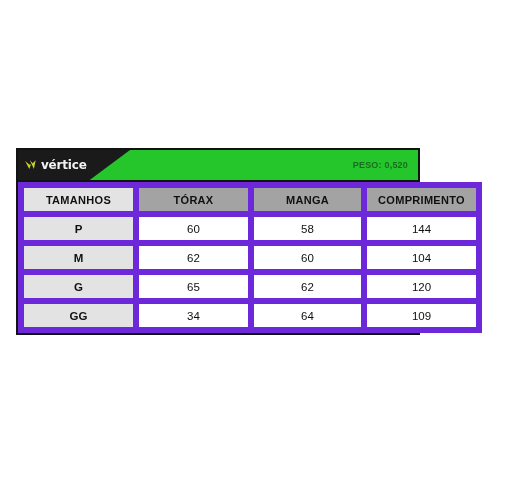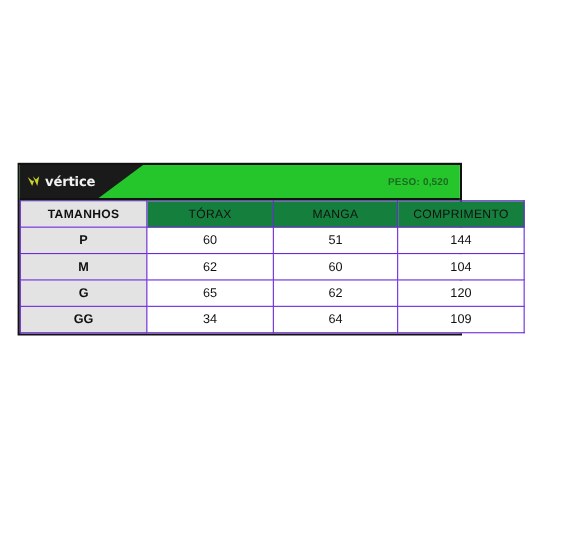--- a/index.html
+++ b/index.html
@@ -90,33 +90,33 @@
   }
 
   
   table.measures {
     border-collapse: collapse;
     width: 100%;
     table-layout: fixed;
   }
   table.measures th,
   table.measures td {
-    border: 1px solid #6d28d9;
+    border: 6px solid #6d28d9;
     height: 23px;
     text-align: center;
     vertical-align: middle;
     font-size: 11px;
     color: #101010;
     background: #ffffff;
     padding: 0;
     margin-top: 26px;
   }
   table.measures thead th {
-    font-weight: normal;
-    background: #15803d;
+    font-weight: bold;
+    background: #a3a3a3;
     letter-spacing: 0.3px;
     font-size: 11px;
   }
   
   table.measures td.size-cell,
   table.measures th.size-head {
     background: #e3e3e3;
     font-weight: bold;
   }
   table.measures tbody td {
@@ -160,21 +160,21 @@
         <th class="size-head">TAMANHOS</th>
         <th>TÓRAX</th>
         <th>MANGA</th>
         <th>COMPRIMENTO</th>
       </tr>
     </thead>
     <tbody>
       <tr>
         <td class="size-cell">P</td>
         <td>60</td>
-        <td>51</td>
+        <td>58</td>
         <td>144</td>
       </tr>
       <tr>
         <td class="size-cell">M</td>
         <td>62</td>
         <td>60</td>
         <td>104</td>
       </tr>
       <tr>
         <td class="size-cell">G</td>

